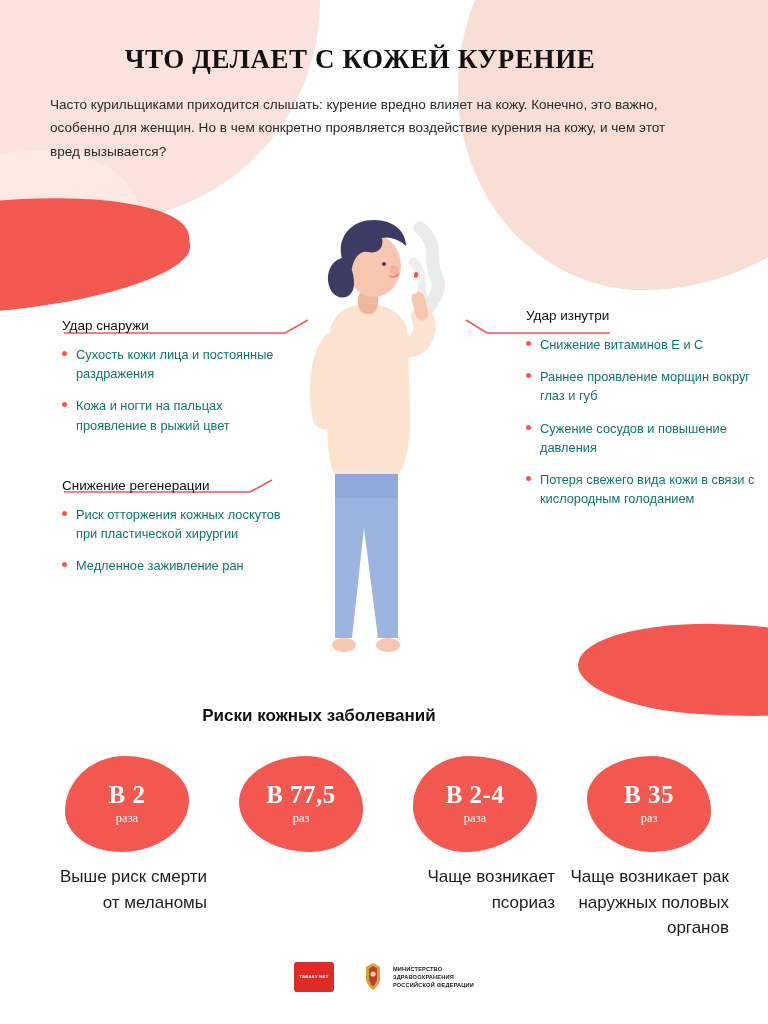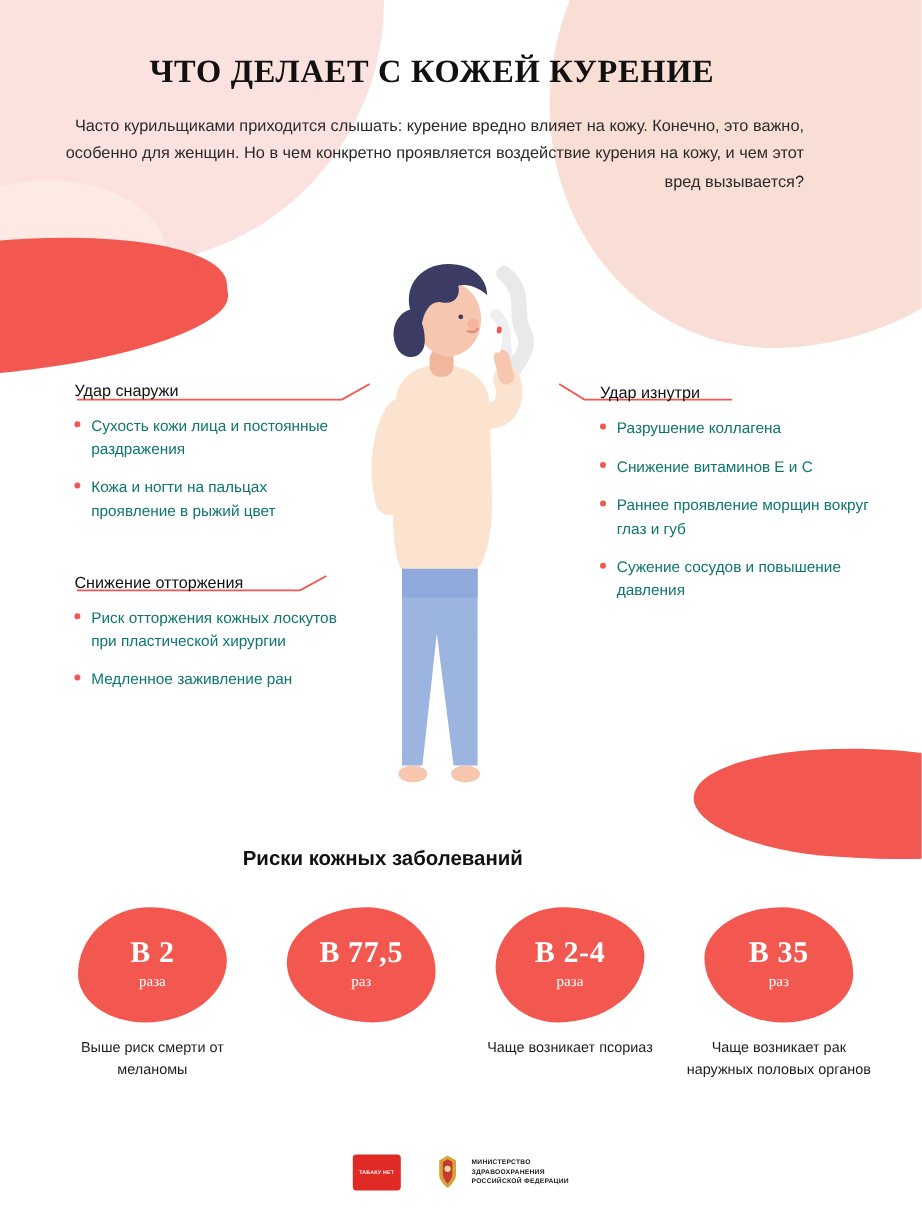--- a/index.html
+++ b/index.html
@@ -40,21 +40,21 @@
 
   
   .header{position:absolute;left:0;top:44px;width:720px;text-align:center;z-index:5;}
   .title{
     font-family:"Liberation Serif", serif;
     font-weight:bold;font-size:27px;letter-spacing:.6px;color:#111;
     margin:0 0 18px 0;
   }
   .intro{
     width:620px;margin:0 auto;
-    font-size:13.6px;line-height:1.72;color:#2b2b2b;text-align:right;
+    font-size:13.6px;line-height:1.72;color:#2b2b2b;text-align:left;
   }
 
   
   .illustration{position:absolute;left:290px;top:218px;width:200px;height:490px;z-index:4;}
 
   
   .lines{position:absolute;left:0;top:0;width:768px;height:1024px;z-index:3;pointer-events:none;}
 
   
   .block{position:absolute;z-index:5;}
@@ -89,21 +89,21 @@
   }
   .risk-blob.v2{border-radius:54% 46% 42% 58% / 48% 56% 44% 52%;}
   .risk-blob.v3{border-radius:45% 55% 58% 42% / 52% 42% 58% 48%;}
   .risk-blob.v4{border-radius:52% 48% 47% 53% / 44% 58% 42% 56%;}
   .risk-num{
     font-family:"Liberation Serif", serif;
     font-size:25px;font-weight:bold;line-height:1;letter-spacing:.5px;
   }
   .risk-unit{font-size:12.5px;margin-top:4px;font-family:"Liberation Serif", serif;}
   .risk-cap{
-    margin-top:12px;text-align:center;font-size:12px;line-height:1.5;color:#1d1d1d;
+    margin-top:12px;text-align:right;font-size:17px;line-height:1.5;color:#1d1d1d;
     max-width:160px;
   }
 
   
   .footer{position:absolute;left:0;top:962px;width:768px;display:flex;justify-content:center;align-items:center;gap:26px;z-index:5;}
   .logo-red{
     width:40px;height:30px;background:#e02a26;border-radius:3px;
     display:flex;flex-direction:column;align-items:center;justify-content:center;
     color:#fff;font-size:4.4px;line-height:1.25;text-align:center;font-weight:bold;letter-spacing:.2px;
     padding:2px;box-sizing:border-box;
@@ -168,31 +168,31 @@
     <circle cx="104" cy="52" r="4.5" fill="#f3a393" opacity="0.55"></circle>
   </svg>
 
   <div class="block block-left" style="top:318px;">
     <div class="block-head">Удар снаружи</div>
     <div class="bullet">Сухость кожи лица и постоянные раздражения</div>
     <div class="bullet">Кожа и ногти на пальцах проявление в рыжий цвет</div>
   </div>
 
   <div class="block block-left" style="top:478px;">
-    <div class="block-head">Снижение отторжения</div>
+    <div class="block-head">Снижение регенерации</div>
     <div class="bullet">Риск отторжения кожных лоскутов при пластической хирургии</div>
     <div class="bullet">Медленное заживление ран</div>
   </div>
 
-  <div class="block block-right" style="top:320px;">
+  <div class="block block-right" style="top:308px;margin-left:26px;">
     <div class="block-head">Удар изнутри</div>
-    <div class="bullet">Разрушение коллагена</div>
     <div class="bullet">Снижение витаминов E и C</div>
     <div class="bullet">Раннее проявление морщин вокруг глаз и губ</div>
     <div class="bullet">Сужение сосудов и повышение давления</div>
+    <div class="bullet">Потеря свежего вида кожи в связи с кислородным голоданием</div>
   </div>
 
   <div class="risks-title">Риски кожных заболеваний</div>
 
   <div class="risk-row">
     <div class="risk">
       <div class="risk-blob v1">
         <div class="risk-num">В 2</div>
         <div class="risk-unit">раза</div>
       </div>

